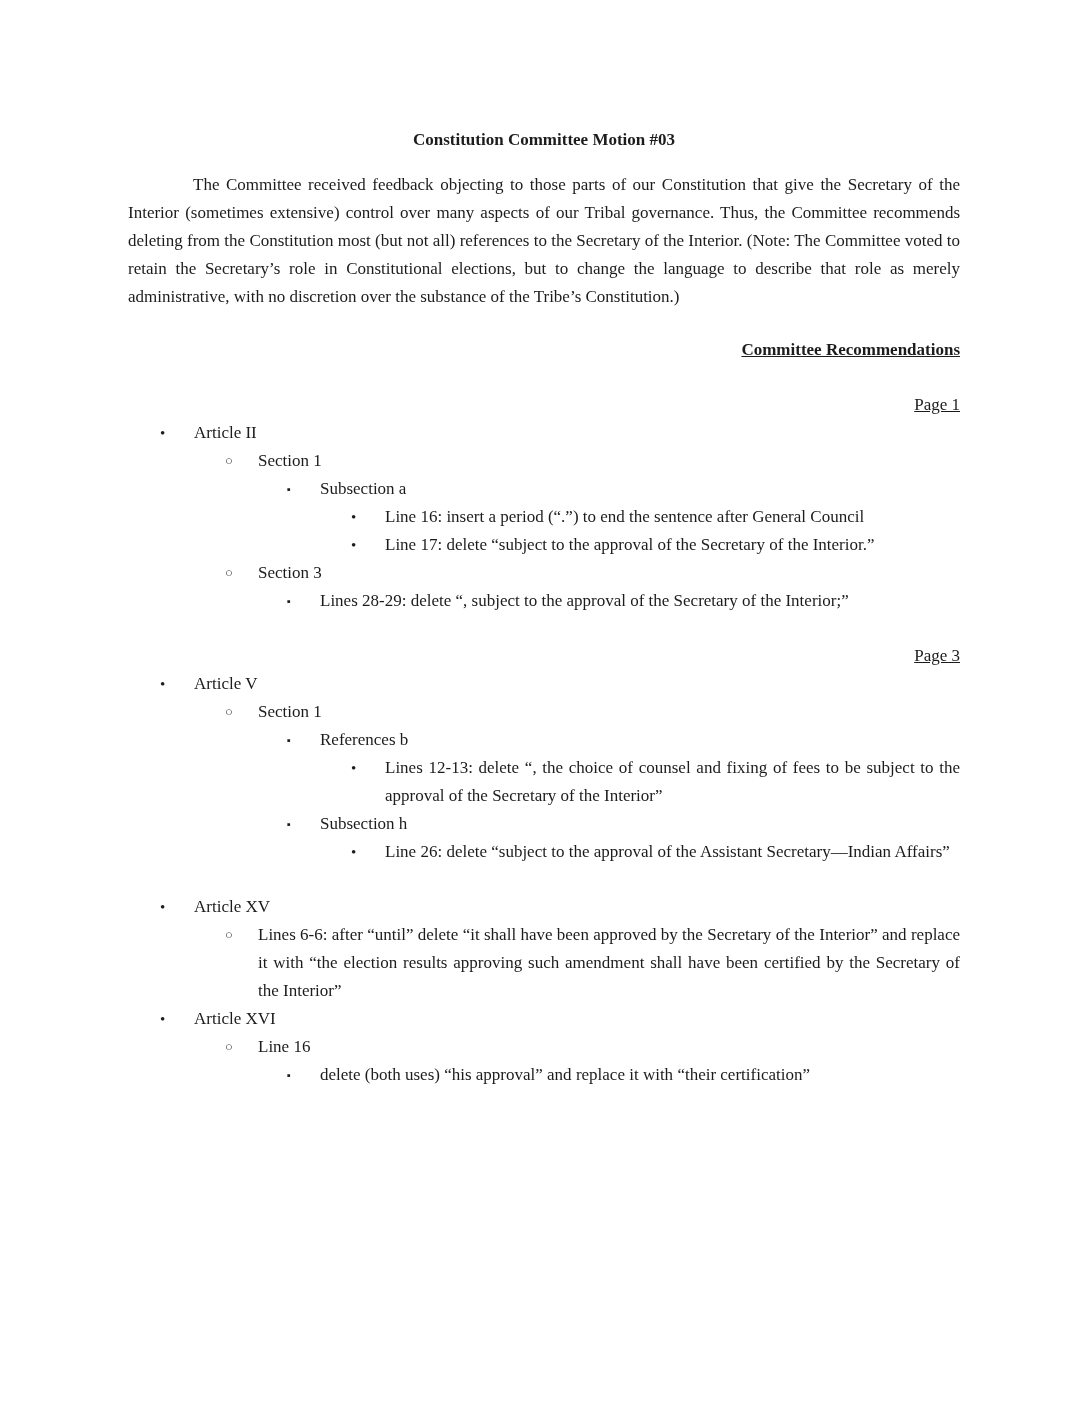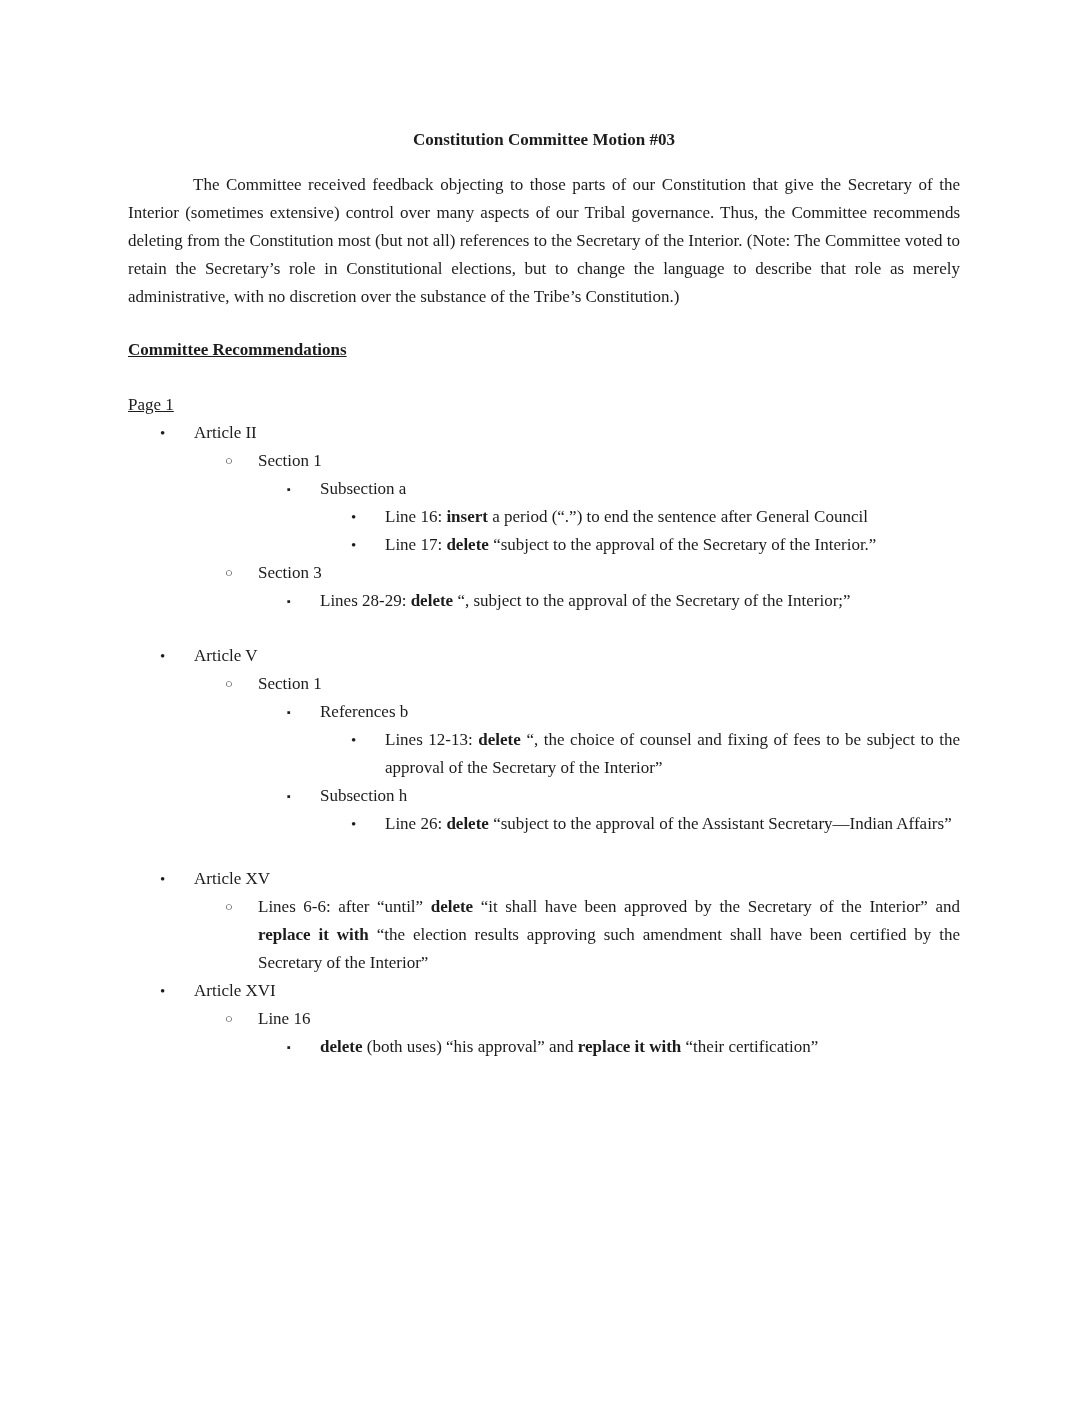--- a/index.html
+++ b/index.html
@@ -26,27 +26,27 @@
   .title-block { text-align: center; font-weight: bold; }
   .title-line { white-space: nowrap; }
 
   .intro {
     text-align: justify;
     text-indent: 65px;
   }
 
   .section-heading {
     margin-top: 25px;
-    text-align: left;
+    text-align: right;
     font-weight: bold;
     text-decoration: underline;
   }
 
   .page-section { margin-top: 27px; }
-  .page-label { text-decoration: underline; }
+  .page-label { text-decoration: underline; text-align: right; }
 
   .item { position: relative; box-sizing: border-box; }
   .item.justify { text-align: justify; }
   .bullet {
     position: absolute;
     top: 0;
     text-decoration: none;
   }
   .level-1 { padding-left: 66px; }
   .level-1 > .bullet { left: 32px; }
@@ -54,21 +54,21 @@
   .level-2 > .bullet { left: 97px; }
   .level-3 { padding-left: 192px; }
   .level-3 > .bullet { left: 159px; }
   .level-4 { padding-left: 257px; }
   .level-4 > .bullet { left: 223px; }
 
   .bullet.disc { font-size: 15px; }
   .bullet.circle { font-size: 13px; }
   .bullet.square { font-size: 11px; }
 
-  .bold { font-weight: bold; }
+  .bold { font-weight: normal; }
 </style>
 </head>
 <body>
 
 <div class="sheet">
   <div class="content">
 
     <div class="title-block">
       <div class="title-line">Constitution Committee Motion #03</div>
     </div>
@@ -82,20 +82,21 @@
           <div class="page-label">Page 1</div>
           <div class="item level-1"><span class="bullet disc">•</span><span>Article II</span></div>
           <div class="item level-2"><span class="bullet circle">○</span><span>Section 1</span></div>
           <div class="item level-3"><span class="bullet square">▪</span><span>Subsection a</span></div>
           <div class="item level-4"><span class="bullet disc">•</span><span>Line 16: </span><span class="bold">insert</span><span> a period (“.”) to end the sentence after General Council</span></div>
           <div class="item level-4 justify"><span class="bullet disc">•</span><span>Line 17: </span><span class="bold">delete</span><span> “subject to the approval of the Secretary of the Interior.”</span></div>
           <div class="item level-2"><span class="bullet circle">○</span><span>Section 3</span></div>
           <div class="item level-3"><span class="bullet square">▪</span><span>Lines 28-29: </span><span class="bold">delete</span><span> “, subject to the approval of the Secretary of the Interior;”</span></div>
         </section>
         <section class="page-section">
+          <div class="page-label">Page 3</div>
           <div class="item level-1"><span class="bullet disc">•</span><span>Article V</span></div>
           <div class="item level-2"><span class="bullet circle">○</span><span>Section 1</span></div>
           <div class="item level-3"><span class="bullet square">▪</span><span>References b</span></div>
           <div class="item level-4 justify"><span class="bullet disc">•</span><span>Lines 12-13: </span><span class="bold">delete</span><span> “, the choice of counsel and fixing of fees to be subject to the approval of the Secretary of the Interior”</span></div>
           <div class="item level-3"><span class="bullet square">▪</span><span>Subsection h</span></div>
           <div class="item level-4 justify"><span class="bullet disc">•</span><span>Line 26: </span><span class="bold">delete</span><span> “subject to the approval of the Assistant Secretary—Indian Affairs”</span></div>
         </section>
         <section class="page-section">
           <div class="item level-1"><span class="bullet disc">•</span><span>Article XV</span></div>
           <div class="item level-2 justify"><span class="bullet circle">○</span><span>Lines 6-6: after “until” </span><span class="bold">delete</span><span> “it shall have been approved by the Secretary of the Interior” and </span><span class="bold">replace it with</span><span> “the election results approving such amendment shall have been certified by the Secretary of the Interior”</span></div>

